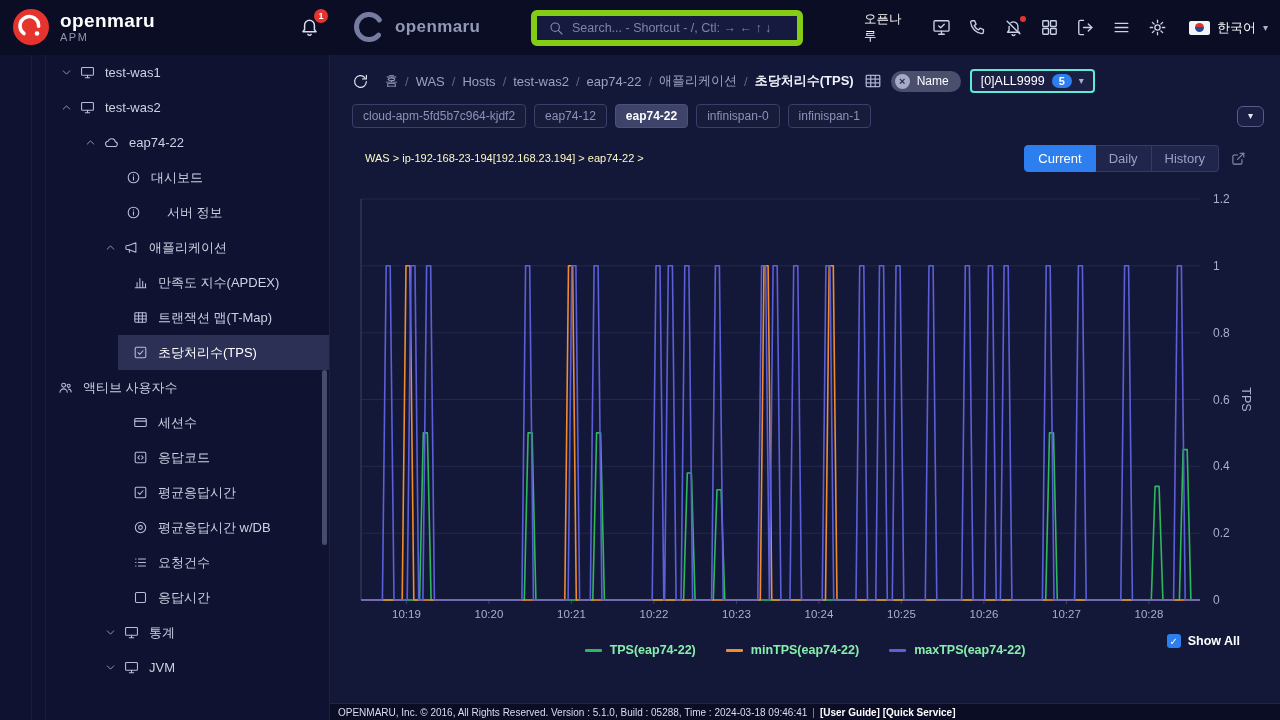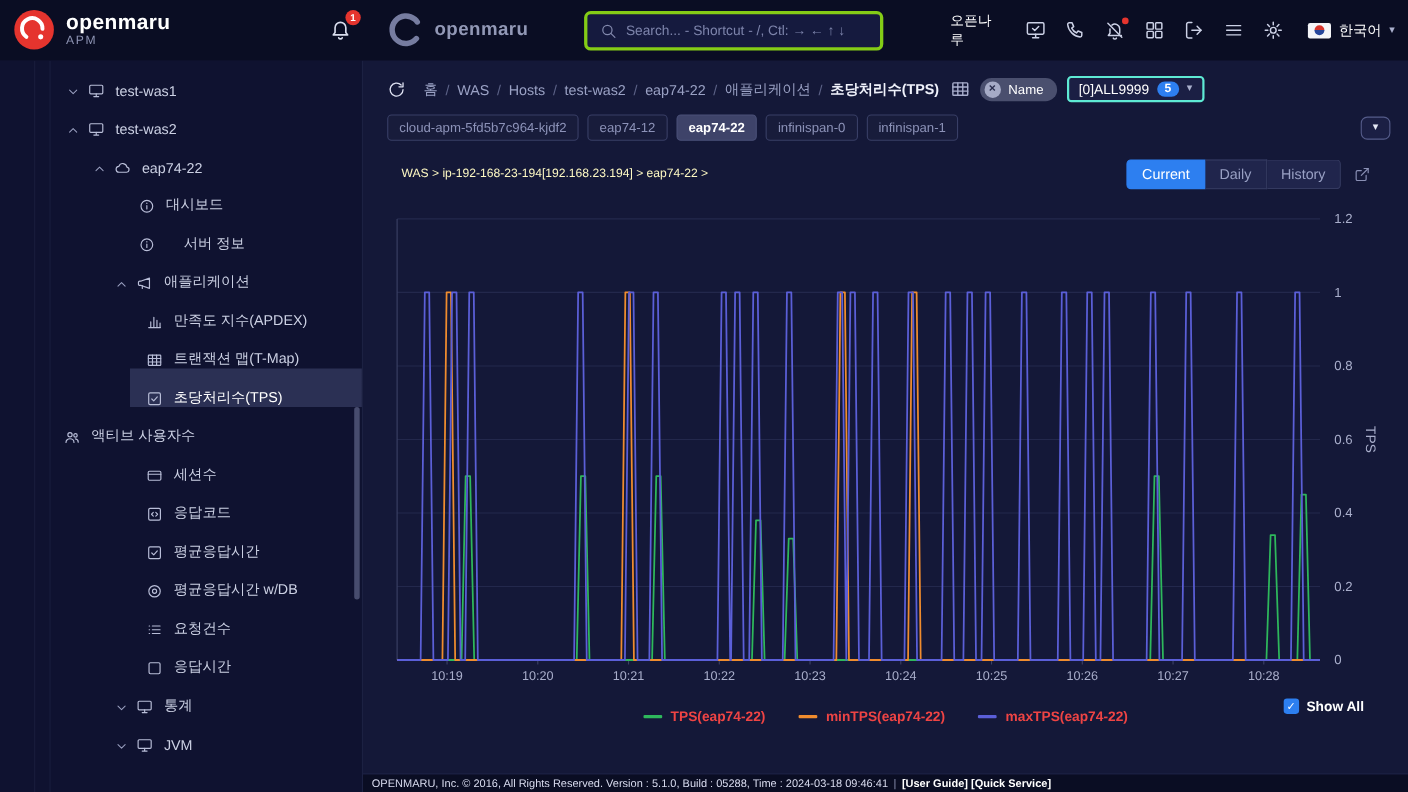--- a/index.html
+++ b/index.html
@@ -10,40 +10,40 @@
   
   .topbar{position:absolute;top:0;left:0;right:0;height:55px;background:#0a0d23;z-index:5}
   .brand{position:absolute;left:12px;top:8px;display:flex;align-items:center;gap:10px;cursor:pointer}
   .brand-text .bn{font-size:19px;font-weight:600;color:#fff;letter-spacing:.4px;line-height:1.05}
   .brand-text .bs{font-size:11px;color:#8e94b4;letter-spacing:1.5px;margin-top:1px}
   .bell{position:absolute;left:299px;top:16px;color:#d9dcec;cursor:pointer}
   .bell svg{display:block}
   .badge{position:absolute;top:-7px;right:-8px;background:#e5342e;color:#fff;font-size:9px;font-weight:700;min-width:14px;height:14px;border-radius:7px;display:flex;align-items:center;justify-content:center;padding:0 3px}
   .tenant{position:absolute;left:352px;top:10px;display:flex;align-items:center;gap:9px;cursor:pointer}
   .tenant-name{font-size:17px;font-weight:600;color:#9298b6;letter-spacing:.4px}
-  .search{position:absolute;left:531px;top:10px;width:272px;height:36px;background:#151a3e;border:3px solid #84cc16;border-radius:6px;display:flex;align-items:center;padding:0 11px;gap:8px;color:#8289ad}
+  .search{position:absolute;left:531px;top:10px;width:272px;height:36px;background:#151a3e;border:6px solid #84cc16;border-radius:6px;display:flex;align-items:center;padding:0 11px;gap:8px;color:#8289ad}
   .search svg{display:block;flex:none}
   .search input{flex:1;min-width:0;background:transparent;border:none;outline:none;color:#cfd4ea;font-size:12.5px;font-family:inherit}
   .search input::placeholder{color:#7d84ab}
   .right-cluster{position:absolute;right:12px;top:0;height:55px;display:flex;align-items:center;gap:16px}
   .user-name{width:48px;font-size:12.5px;line-height:1.3;color:#fff;word-break:break-all;margin-right:4px;cursor:pointer}
   .icon-cluster{display:flex;align-items:center;gap:17px}
   .tb-icon{position:relative;color:#ccd1e6;display:flex;cursor:pointer}
   .tb-icon svg{display:block}
   .tb-icon .dot{position:absolute;top:-2px;right:-3px;width:6px;height:6px;border-radius:50%;background:#e5342e}
   .lang{display:flex;align-items:center;gap:7px;color:#fff;font-size:13px;cursor:pointer;margin-left:6px}
   .flag{width:21px;height:14px;border-radius:2px;background:#f4f5f8;position:relative;flex:none}
   .flag::before{content:"";position:absolute;left:50%;top:50%;width:9px;height:9px;margin:-4.5px 0 0 -4.5px;border-radius:50%;background:linear-gradient(#d7352c 50%,#27479b 50%)}
   .caret{color:#aab0cd;font-size:10px;line-height:1}
 
   
   .sidebar{position:absolute;top:55px;left:0;width:330px;bottom:0;background:#0f1230;border-right:1px solid #1c2142;overflow:hidden}
   .rail{position:absolute;top:0;bottom:0;width:1px;background:#191d3c}
   .nav{position:absolute;top:0;left:0;right:0}
-  .nav-item{height:35px;display:flex;align-items:flex-end;font-size:13px;color:#ccd1e4;cursor:pointer;white-space:nowrap}
+  .nav-item{height:35px;display:flex;align-items:center;font-size:13px;color:#ccd1e4;cursor:pointer;white-space:nowrap}
   .nav-item .chev{width:20px;display:flex;color:#9aa0c0;flex:none}
   .nav-item .nav-icon{width:22px;display:flex;color:#b9bed8;flex:none}
   .nav-icon svg,.chev svg{display:block}
   .nav-label{margin-left:3px}
   .nav-item.selected{color:#fff;background:linear-gradient(90deg,transparent 118px,#2b3054 118px)}
   .scroll-thumb{position:absolute;right:2px;top:315px;height:175px;width:5px;background:#474c6e;border-radius:3px;cursor:pointer}
 
   
   .main{position:absolute;top:55px;left:330px;right:0;bottom:0;background:#141838}
   .row1{margin:12px 14px 0 22px;height:28px;display:flex;align-items:center}
@@ -75,21 +75,21 @@
   .seg-btn:first-child{border-radius:4px 0 0 4px;border-left-width:1px}
   .seg-btn:last-child{border-radius:0 4px 4px 0}
   .seg-btn.active{background:#2d7ff0;color:#fff;border-color:#2d7ff0}
   .ext-icon{color:#8a90b5;display:flex;cursor:pointer}
 
   .chart-wrap{margin:12px 0 0 8px}
   .chart-wrap svg text{font-family:inherit}
 
   .legend-row{position:relative;height:24px;display:flex;align-items:center;justify-content:center}
   .legend{display:flex;gap:30px}
-  .legend-item{display:flex;align-items:center;gap:8px;font-size:12.5px;font-weight:700;color:#ef4444;cursor:pointer}
+  .legend-item{display:flex;align-items:center;gap:8px;font-size:12.5px;font-weight:700;color:#86efac;cursor:pointer}
   .legend-dash{width:17px;height:3px;border-radius:1px;flex:none}
   .show-all{position:absolute;right:40px;top:-4px;display:flex;align-items:center;gap:7px;font-size:12.5px;font-weight:700;color:#fff;cursor:pointer}
   .checkbox{width:14px;height:14px;border-radius:3px;background:#2d7ff0;color:#fff;font-size:10px;display:flex;align-items:center;justify-content:center;flex:none}
 
   .footer{position:absolute;left:0;right:0;bottom:0;height:17px;background:#0a0d23;border-top:1px solid #20254a;display:flex;align-items:center;padding-left:8px;font-size:10px;color:#d9dcef;gap:5px;white-space:nowrap}
   .footer .sep{color:#8a90b0}
   .footer .links{font-weight:700;color:#fff;cursor:pointer}
 </style>
 </head>
 <body>

